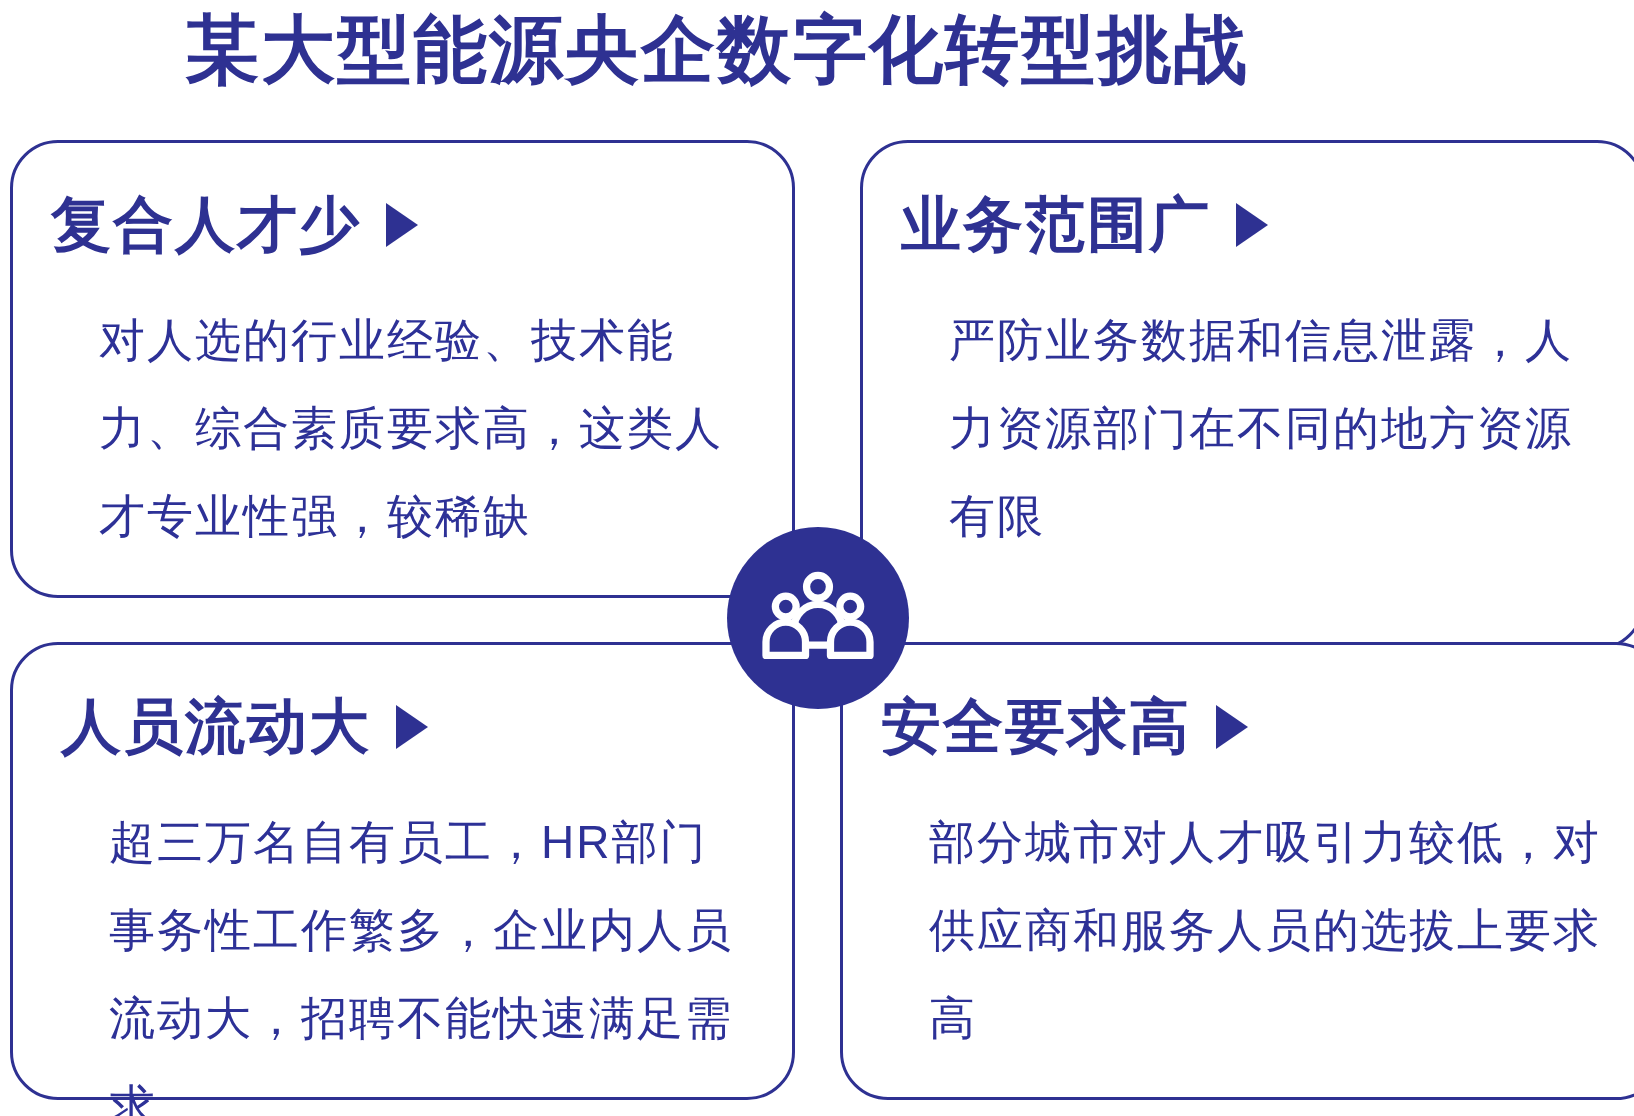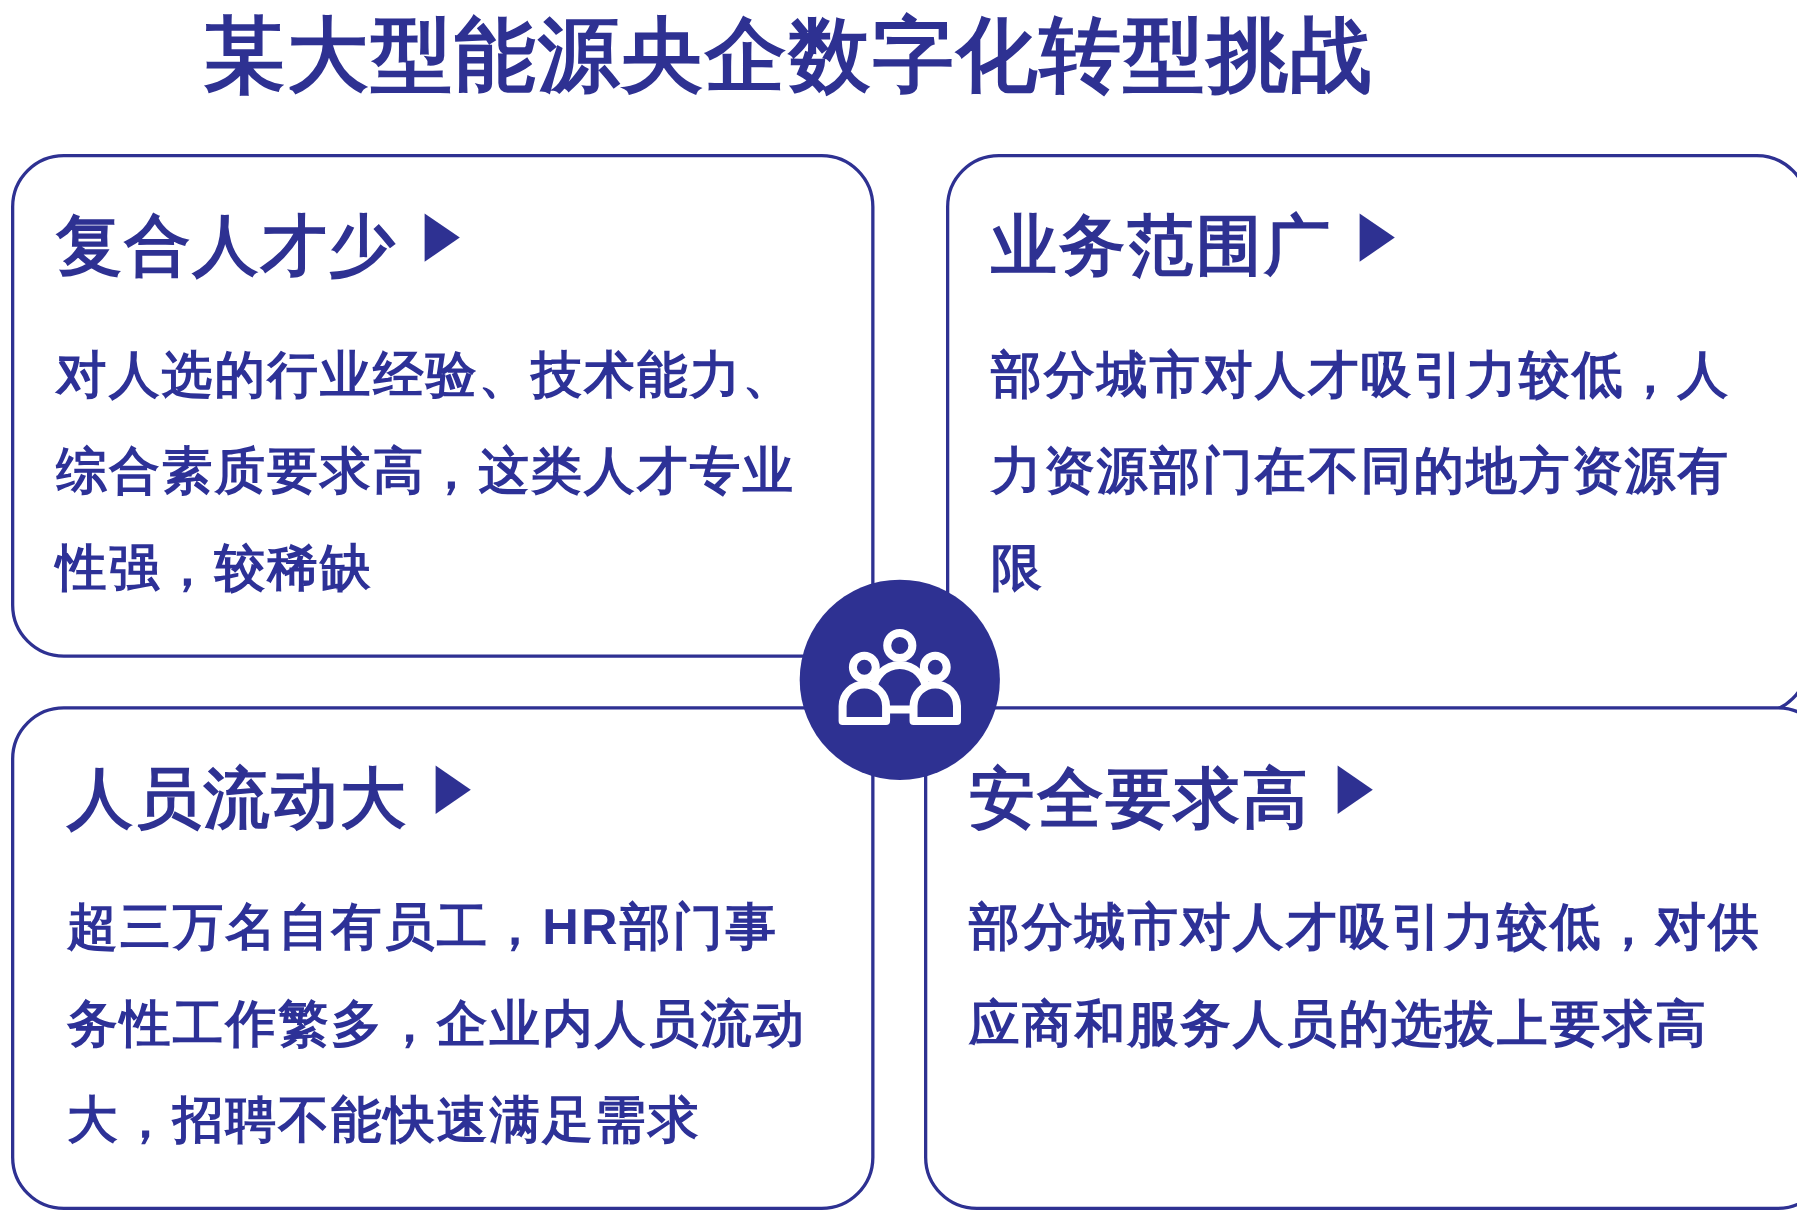--- a/index.html
+++ b/index.html
@@ -30,43 +30,43 @@
     border-radius:48px;
     padding:50px 38px 0 38px;
     background:var(--bg);
   }
   .card-tl{left:10px;  top:140px; width:785px; height:458px;}
   .card-tr{left:860px; top:140px; width:785px; height:510px;}
   .card-bl{left:10px;  top:642px; width:785px; height:458px;padding-left:48px;}
   .card-br{left:840px; top:642px; width:824px; height:458px;}
   .card-heading-row{
     display:flex;
-    align-items:flex-start;
+    align-items:center;
     gap:24px;
-    font-family:Liberation Serif, serif;
   }
   .card-heading{
     font-size:60px;
     font-weight:800;
     letter-spacing:2px;
     color:var(--blue);
     line-height:1.05;
   }
   .arrow-icon{
     width:34px;height:46px;
     flex:0 0 auto;
     display:block;
   }
   .card-body{
     margin-top:40px;
     font-size:46px;
     line-height:88px;
     letter-spacing:2px;
     color:var(--text);
-    font-weight:700;
+    font-weight:400;
+    margin-left:48px;
   }
   .center-badge{
     position:absolute;
     left:727px; top:527px;
     width:182px; height:182px;
     border-radius:50%;
     background:var(--blue);
     display:flex;
     align-items:center;
     justify-content:center;
@@ -88,21 +88,21 @@
   <p class="card-body">对人选的行业经验、技术能力、综合素质要求高，这类人才专业性强，较稀缺</p>
 </section>
 
 <section class="card card-tr">
   <div class="card-heading-row">
     <span class="card-heading">业务范围广</span>
     <svg class="arrow-icon" viewBox="0 0 34 46" aria-hidden="true">
       <polygon points="1,1 33,23 1,45" fill="#2e3192"></polygon>
     </svg>
   </div>
-  <p class="card-body">部分城市对人才吸引力较低，人力资源部门在不同的地方资源有限</p>
+  <p class="card-body">严防业务数据和信息泄露，人力资源部门在不同的地方资源有限</p>
 </section>
 
 <section class="card card-bl">
   <div class="card-heading-row">
     <span class="card-heading">人员流动大</span>
     <svg class="arrow-icon" viewBox="0 0 34 46" aria-hidden="true">
       <polygon points="1,1 33,23 1,45" fill="#2e3192"></polygon>
     </svg>
   </div>
   <p class="card-body">超三万名自有员工，HR部门事务性工作繁多，企业内人员流动大，招聘不能快速满足需求</p>

